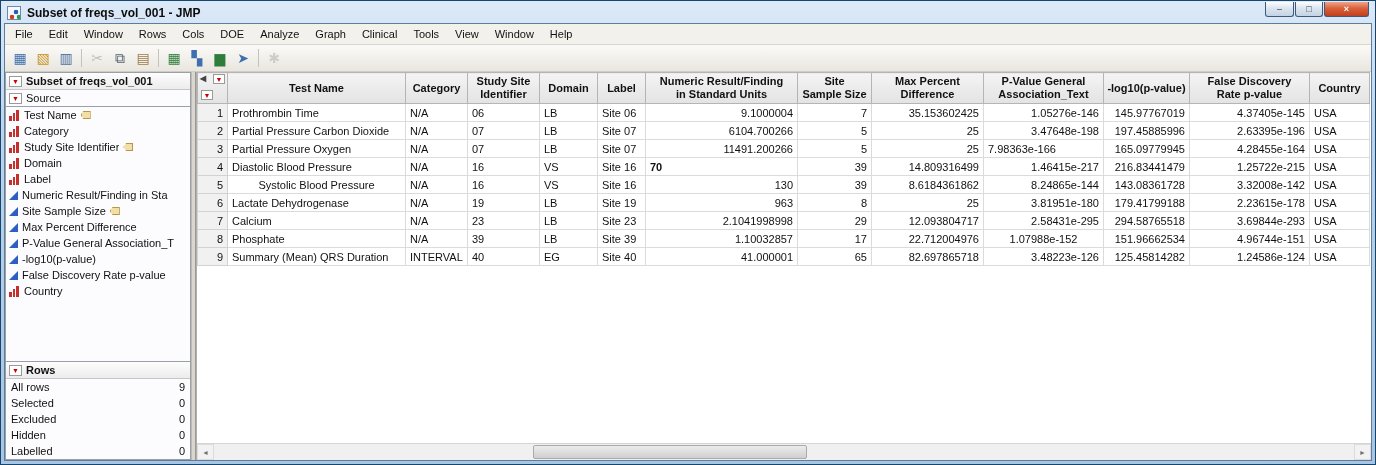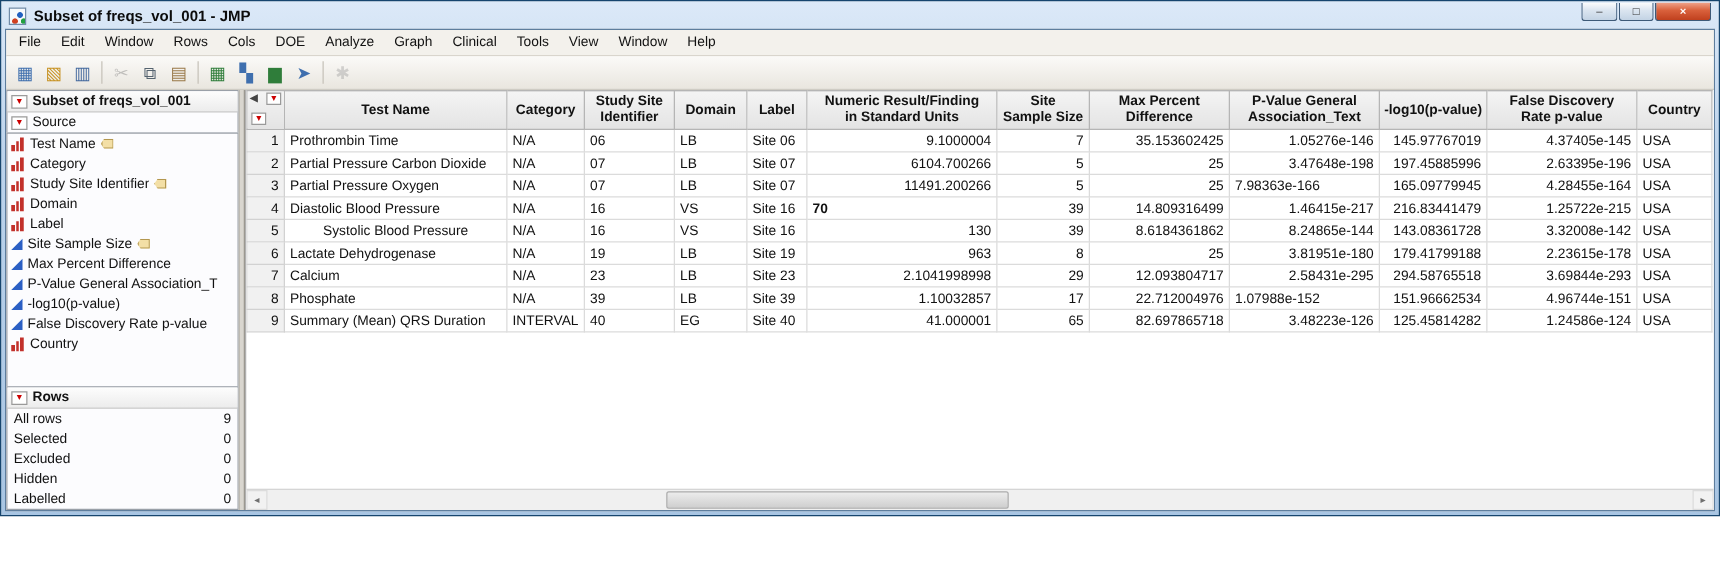--- a/index.html
+++ b/index.html
@@ -6,21 +6,21 @@
   html,body { margin:0; padding:0; }
   body {
     width:1376px; height:465px;
     font-family:"Liberation Sans", sans-serif;
     font-size:11px; color:#111;
     background:#fff;
     overflow:hidden;
   }
   
   .window {
-    width:1376px; height:413px;
+    width:1376px; height:465px;
     border:1px solid #16456e;
     background:linear-gradient(180deg,#dcE9f8 0%,#bcd3ec 30%,#a8c5e3 100%);
     display:flex; flex-direction:column;
     position:relative;
   }
   .titlebar {
     height:22px; display:flex; align-items:center;
     padding:2px 6px 0 6px; gap:6px;
   }
   .app-icon {
@@ -271,20 +271,24 @@
                 </span>
                 <span class="col-label">Domain</span>
               </div>
               <div class="col-item">
                 <span class="ic-nom">
                   <i></i>
                   <i></i>
                   <i></i>
                 </span>
                 <span class="col-label">Label</span>
+              </div>
+              <div class="col-item">
+                <span class="ic-cont"></span>
+                <span class="col-label">Numeric Result/Finding in Sta</span>
               </div>
               <div class="col-item">
                 <span class="ic-cont"></span>
                 <span class="col-label">Site Sample Size</span>
                 <span class="tag"></span>
               </div>
               <div class="col-item">
                 <span class="ic-cont"></span>
                 <span class="col-label">Max Percent Difference</span>
               </div>
@@ -492,21 +496,21 @@
               <tr>
                 <td class="rownum">8</td>
                 <td style="text-align: left;">Phosphate</td>
                 <td style="text-align: left;">N/A</td>
                 <td style="text-align: left;">39</td>
                 <td style="text-align: left;">LB</td>
                 <td style="text-align: left;">Site 39</td>
                 <td style="text-align: right;">1.10032857</td>
                 <td style="text-align: right;">17</td>
                 <td style="text-align: right;">22.712004976</td>
-                <td style="text-align: left;">1.07988e-152</td>
+                <td style="text-align: center;">1.07988e-152</td>
                 <td style="text-align: right;">151.96662534</td>
                 <td style="text-align: right;">4.96744e-151</td>
                 <td style="text-align: left;">USA</td>
               </tr>
               <tr>
                 <td class="rownum">9</td>
                 <td style="text-align: left;">Summary (Mean) QRS Duration</td>
                 <td style="text-align: left;">INTERVAL</td>
                 <td style="text-align: left;">40</td>
                 <td style="text-align: left;">EG</td>

